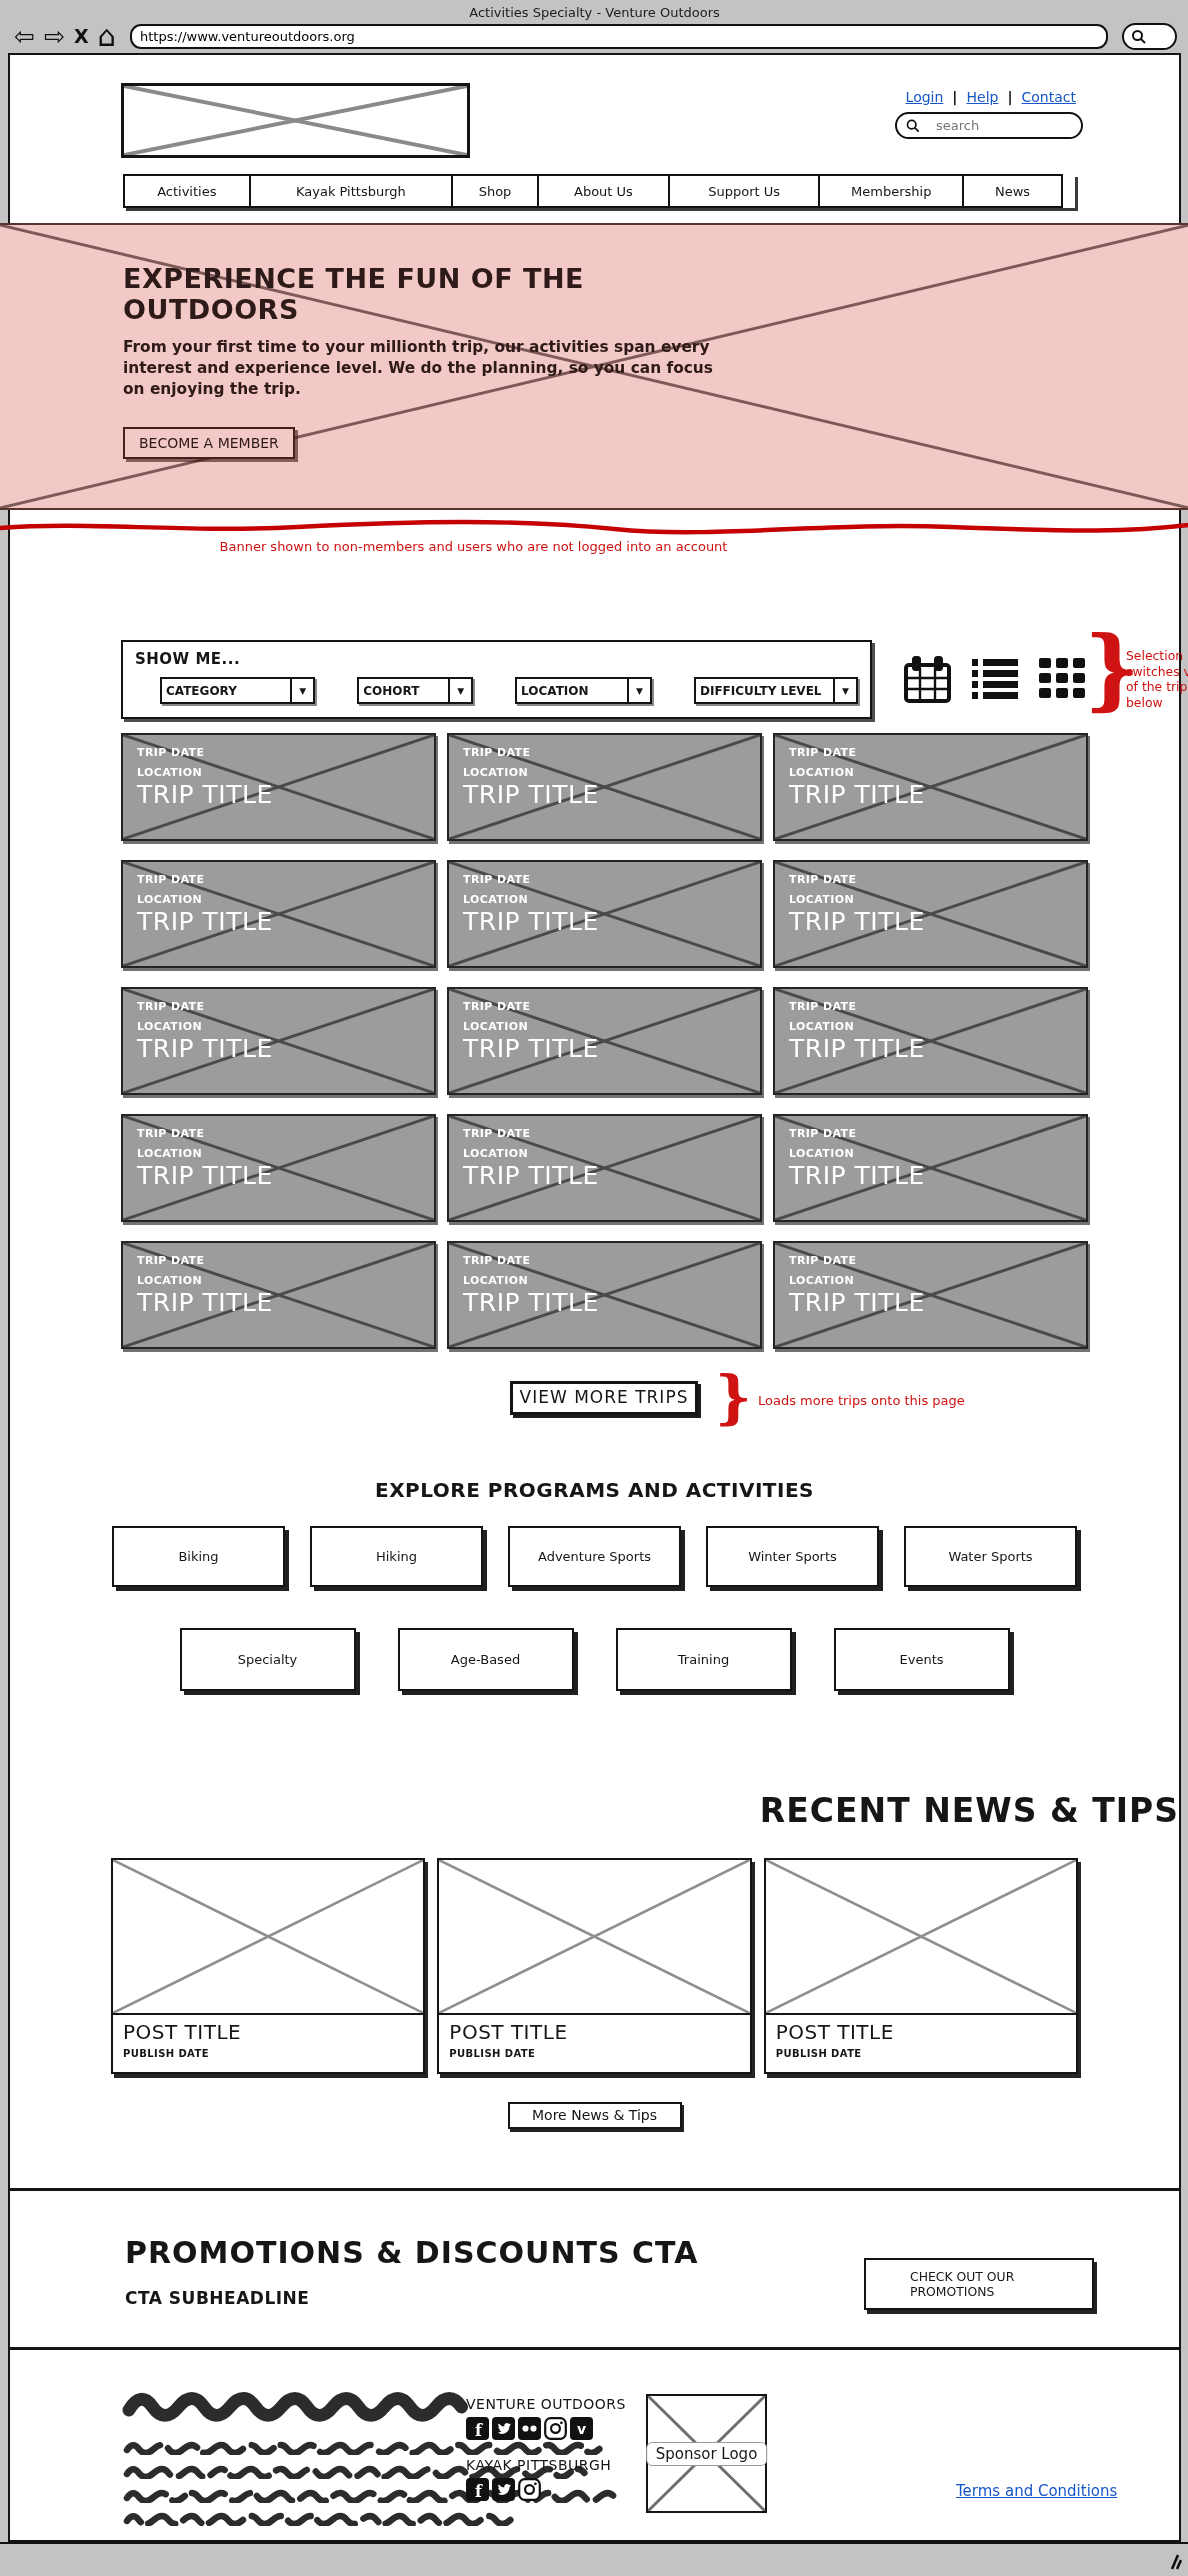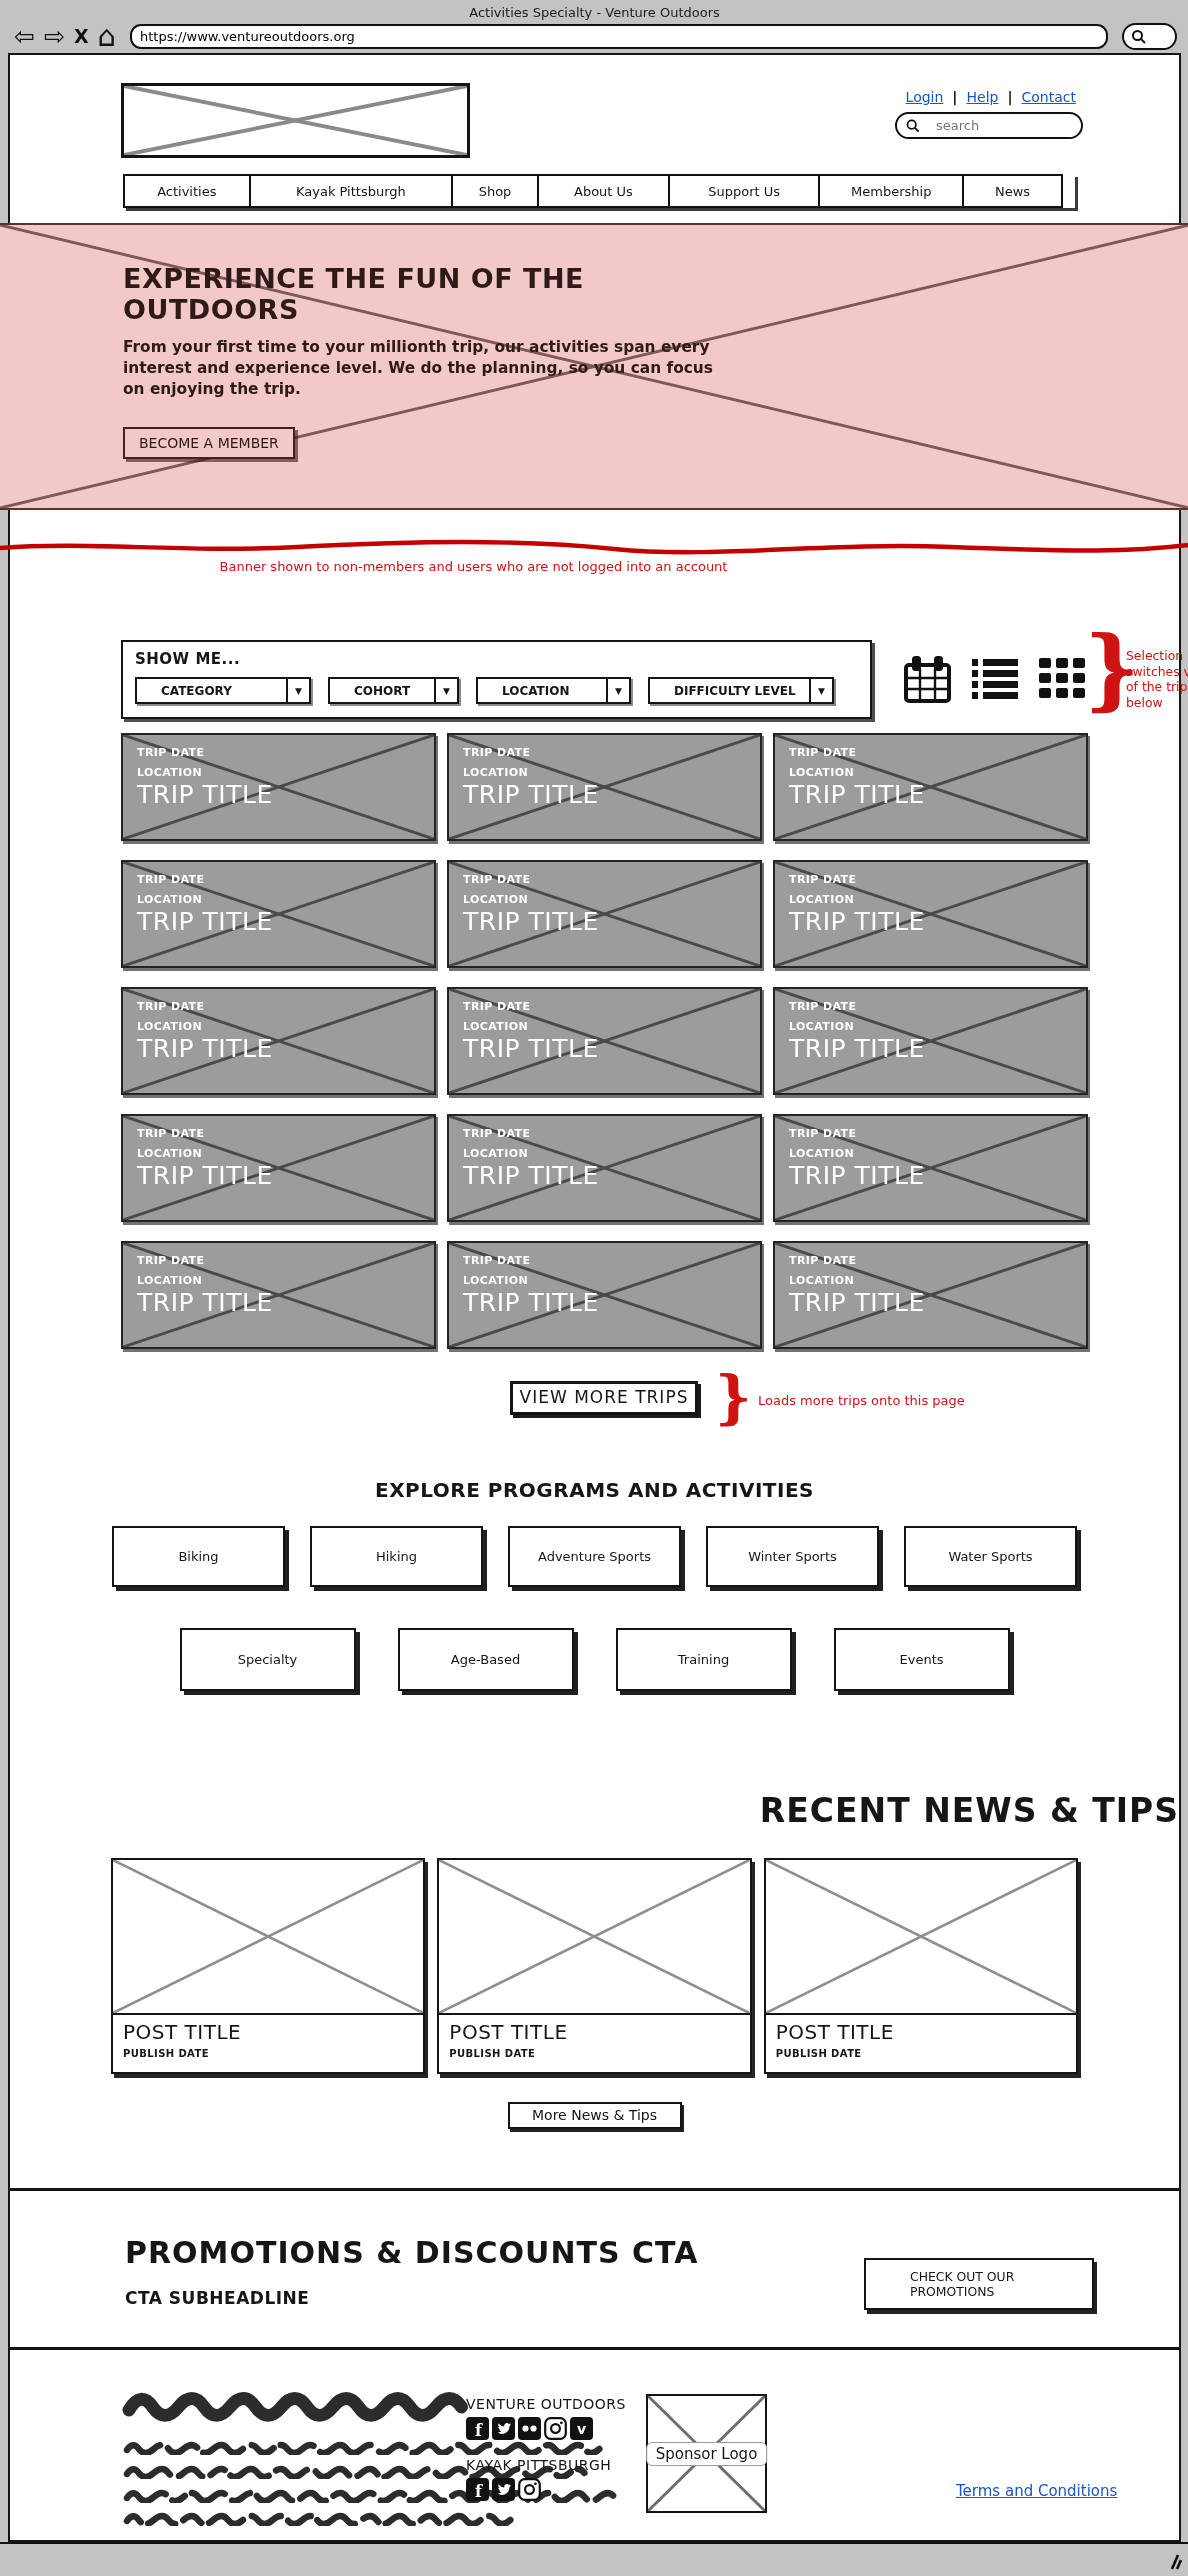--- a/index.html
+++ b/index.html
@@ -42,35 +42,35 @@
 
   
   .hero { position:absolute; left:-10px; width:1189px; top:168px; height:287px; background:#f2c9c6;
           border-top:2px solid #5a3330; border-bottom:2px solid #5a3330; overflow:hidden; }
   .hero-content { position:absolute; left:123px; top:38px; width:634px; }
   .hero-h { font-size:27px; font-weight:bold; color:#2e1a18; letter-spacing:0.5px; }
   .hero-p { margin-top:12px; font-size:15.4px; font-weight:bold; color:#2e1a18; line-height:1.35; width:604px; }
   .hero-btn { display:inline-block; margin-top:28px; padding:6px 14px; background:#f2c9c6; border:2px solid #471f1c;
               box-shadow:3px 3px 0 rgba(60,22,19,.6); font-size:14px; color:#2e1a18; cursor:pointer; }
 
-  .wave-note { position:absolute; left:-10px; width:947px; top:484px; text-align:center; }
+  .wave-note { position:absolute; left:-10px; width:947px; top:464px; text-align:center; }
   .red-note { color:#cf1212; font-size:13px; }
 
   .h1-adventure { position:absolute; top:511px; width:100%; text-align:center; font-size:31px; font-weight:normal;
                   letter-spacing:1.5px; }
 
   
   .filter-row { position:absolute; top:581px; left:111px; right:0; height:129px; }
   .filter-box { position:absolute; left:0; top:4px; width:751px; border:2px solid #141414; background:#fff;
                 box-shadow:3px 3px 0 rgba(20,20,20,.75); padding:8px 12px 13px; }
   .filter-label { font-size:15px; font-weight:bold; letter-spacing:0.5px; }
   .selects { display:flex; gap:17px; margin-top:9px; }
   .select { border:2px solid #141414; height:27px; display:flex; align-items:center; justify-content:space-between;
-            padding-left:24px; font-size:12px; font-weight:bold; background:#fff; box-shadow:2px 2px 0 rgba(20,20,20,.5);
-            cursor:pointer; }
+            padding-left:4px; font-size:12px; font-weight:bold; background:#fff; box-shadow:2px 2px 0 rgba(20,20,20,.5);
+            cursor:pointer;margin-left:25px; }
   .sel-1{width:176px;} .sel-2{width:131px;} .sel-3{width:155px;} .sel-4{width:186px;}
   .sel-arrow { width:23px; align-self:stretch; border-left:2px solid #141414; display:flex; align-items:center;
                justify-content:center; font-size:9px; background:#fff; }
   .view-icons { position:absolute; left:783px; top:18px; display:flex; gap:21px; align-items:center; }
   .view-icons > span { cursor:pointer; display:block; }
   .brace { color:#cf1212; font-family:"DejaVu Serif", serif; font-weight:bold; line-height:.9; }
   .filter-brace { position:absolute; left:963px; top:-6px; font-size:87px; }
   .filter-note { position:absolute; left:1005px; top:12px; width:91px; font-size:12.4px; line-height:1.25; text-align:left; }
 
   

